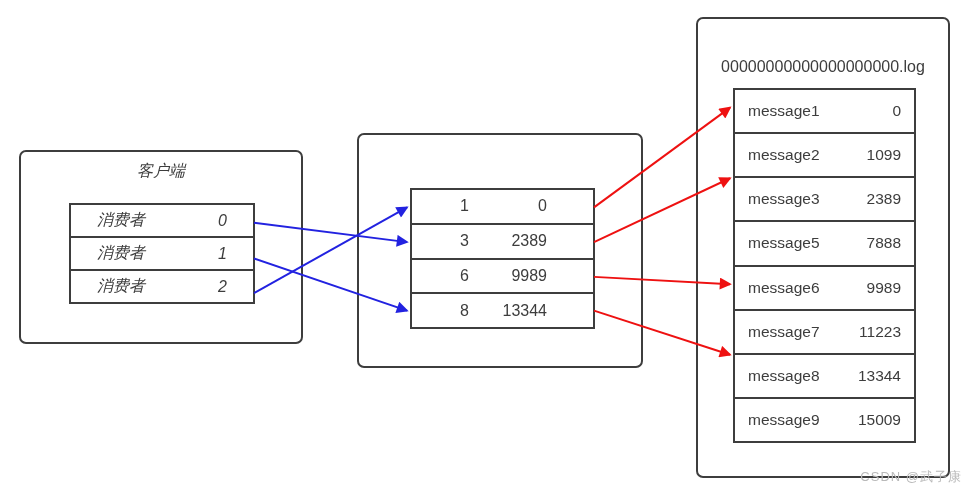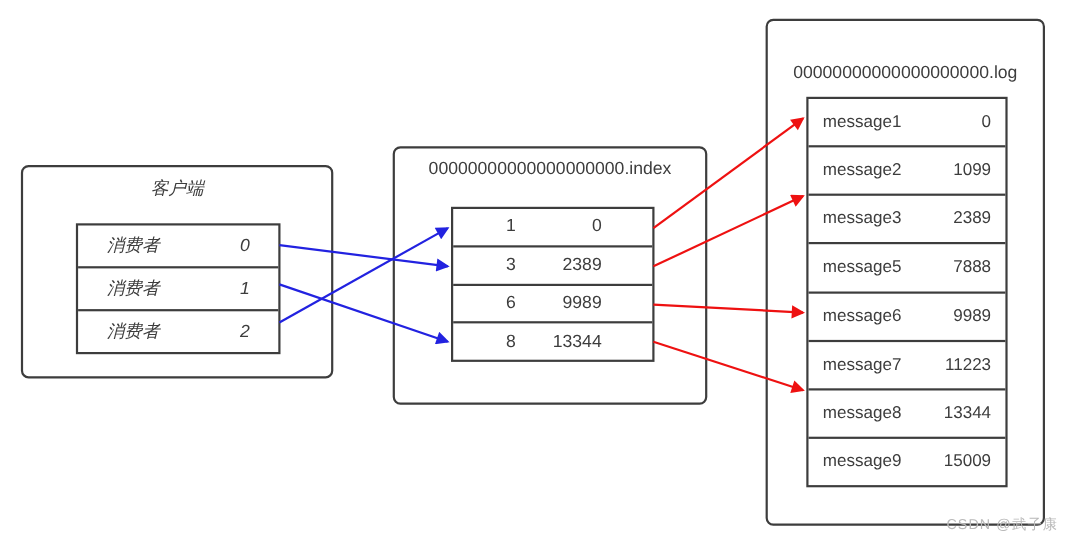--- a/index.html
+++ b/index.html
@@ -41,21 +41,21 @@
     align-items: center;
     justify-content: space-between;
     font-size: 16px;
     border-bottom: 2px solid #3d3d3d;
     white-space: nowrap;
   }
   .row:last-child { border-bottom: none; }
 
   #client-box   { left: 19px;  top: 150px; width: 284px; height: 194px; font-style: italic; }
   #client-title { padding-top: 9px; }
-  #client-table { left: 48px;  top: 51px;  width: 186px; height: 119px; }
+  #client-table { left: 48px;  top: 51px;  width: 186px; height: 101px; }
   #client-table .row { padding: 0 26px; }
 
   #index-box    { left: 357px; top: 133px; width: 286px; height: 235px; }
   #index-title  { padding-top: 10px; }
   #index-table  { left: 51px;  top: 53px;  width: 185px; height: 141px; }
   #index-table .row { padding: 0 46px 0 48px; }
 
   #log-box      { left: 696px; top: 17px;  width: 254px; height: 461px; }
   #log-title    { padding-top: 39px; }
   #log-table    { left: 35px;  top: 69px;  width: 183px; height: 355px; justify-content: center; }
@@ -96,21 +96,20 @@
         <span>1</span>
       </div>
       <div class="row" id="consumer-row-2">
         <span>消费者</span>
         <span>2</span>
       </div>
     </div>
   </div>
 
   <div class="box" id="index-box">
-    <span class="box-title" id="index-title">00000000000000000000.index</span>
     <div class="inner-table" id="index-table">
       <div class="row" id="index-row-0">
         <span>1</span>
         <span>0</span>
       </div>
       <div class="row" id="index-row-1">
         <span>3</span>
         <span>2389</span>
       </div>
       <div class="row" id="index-row-2">

